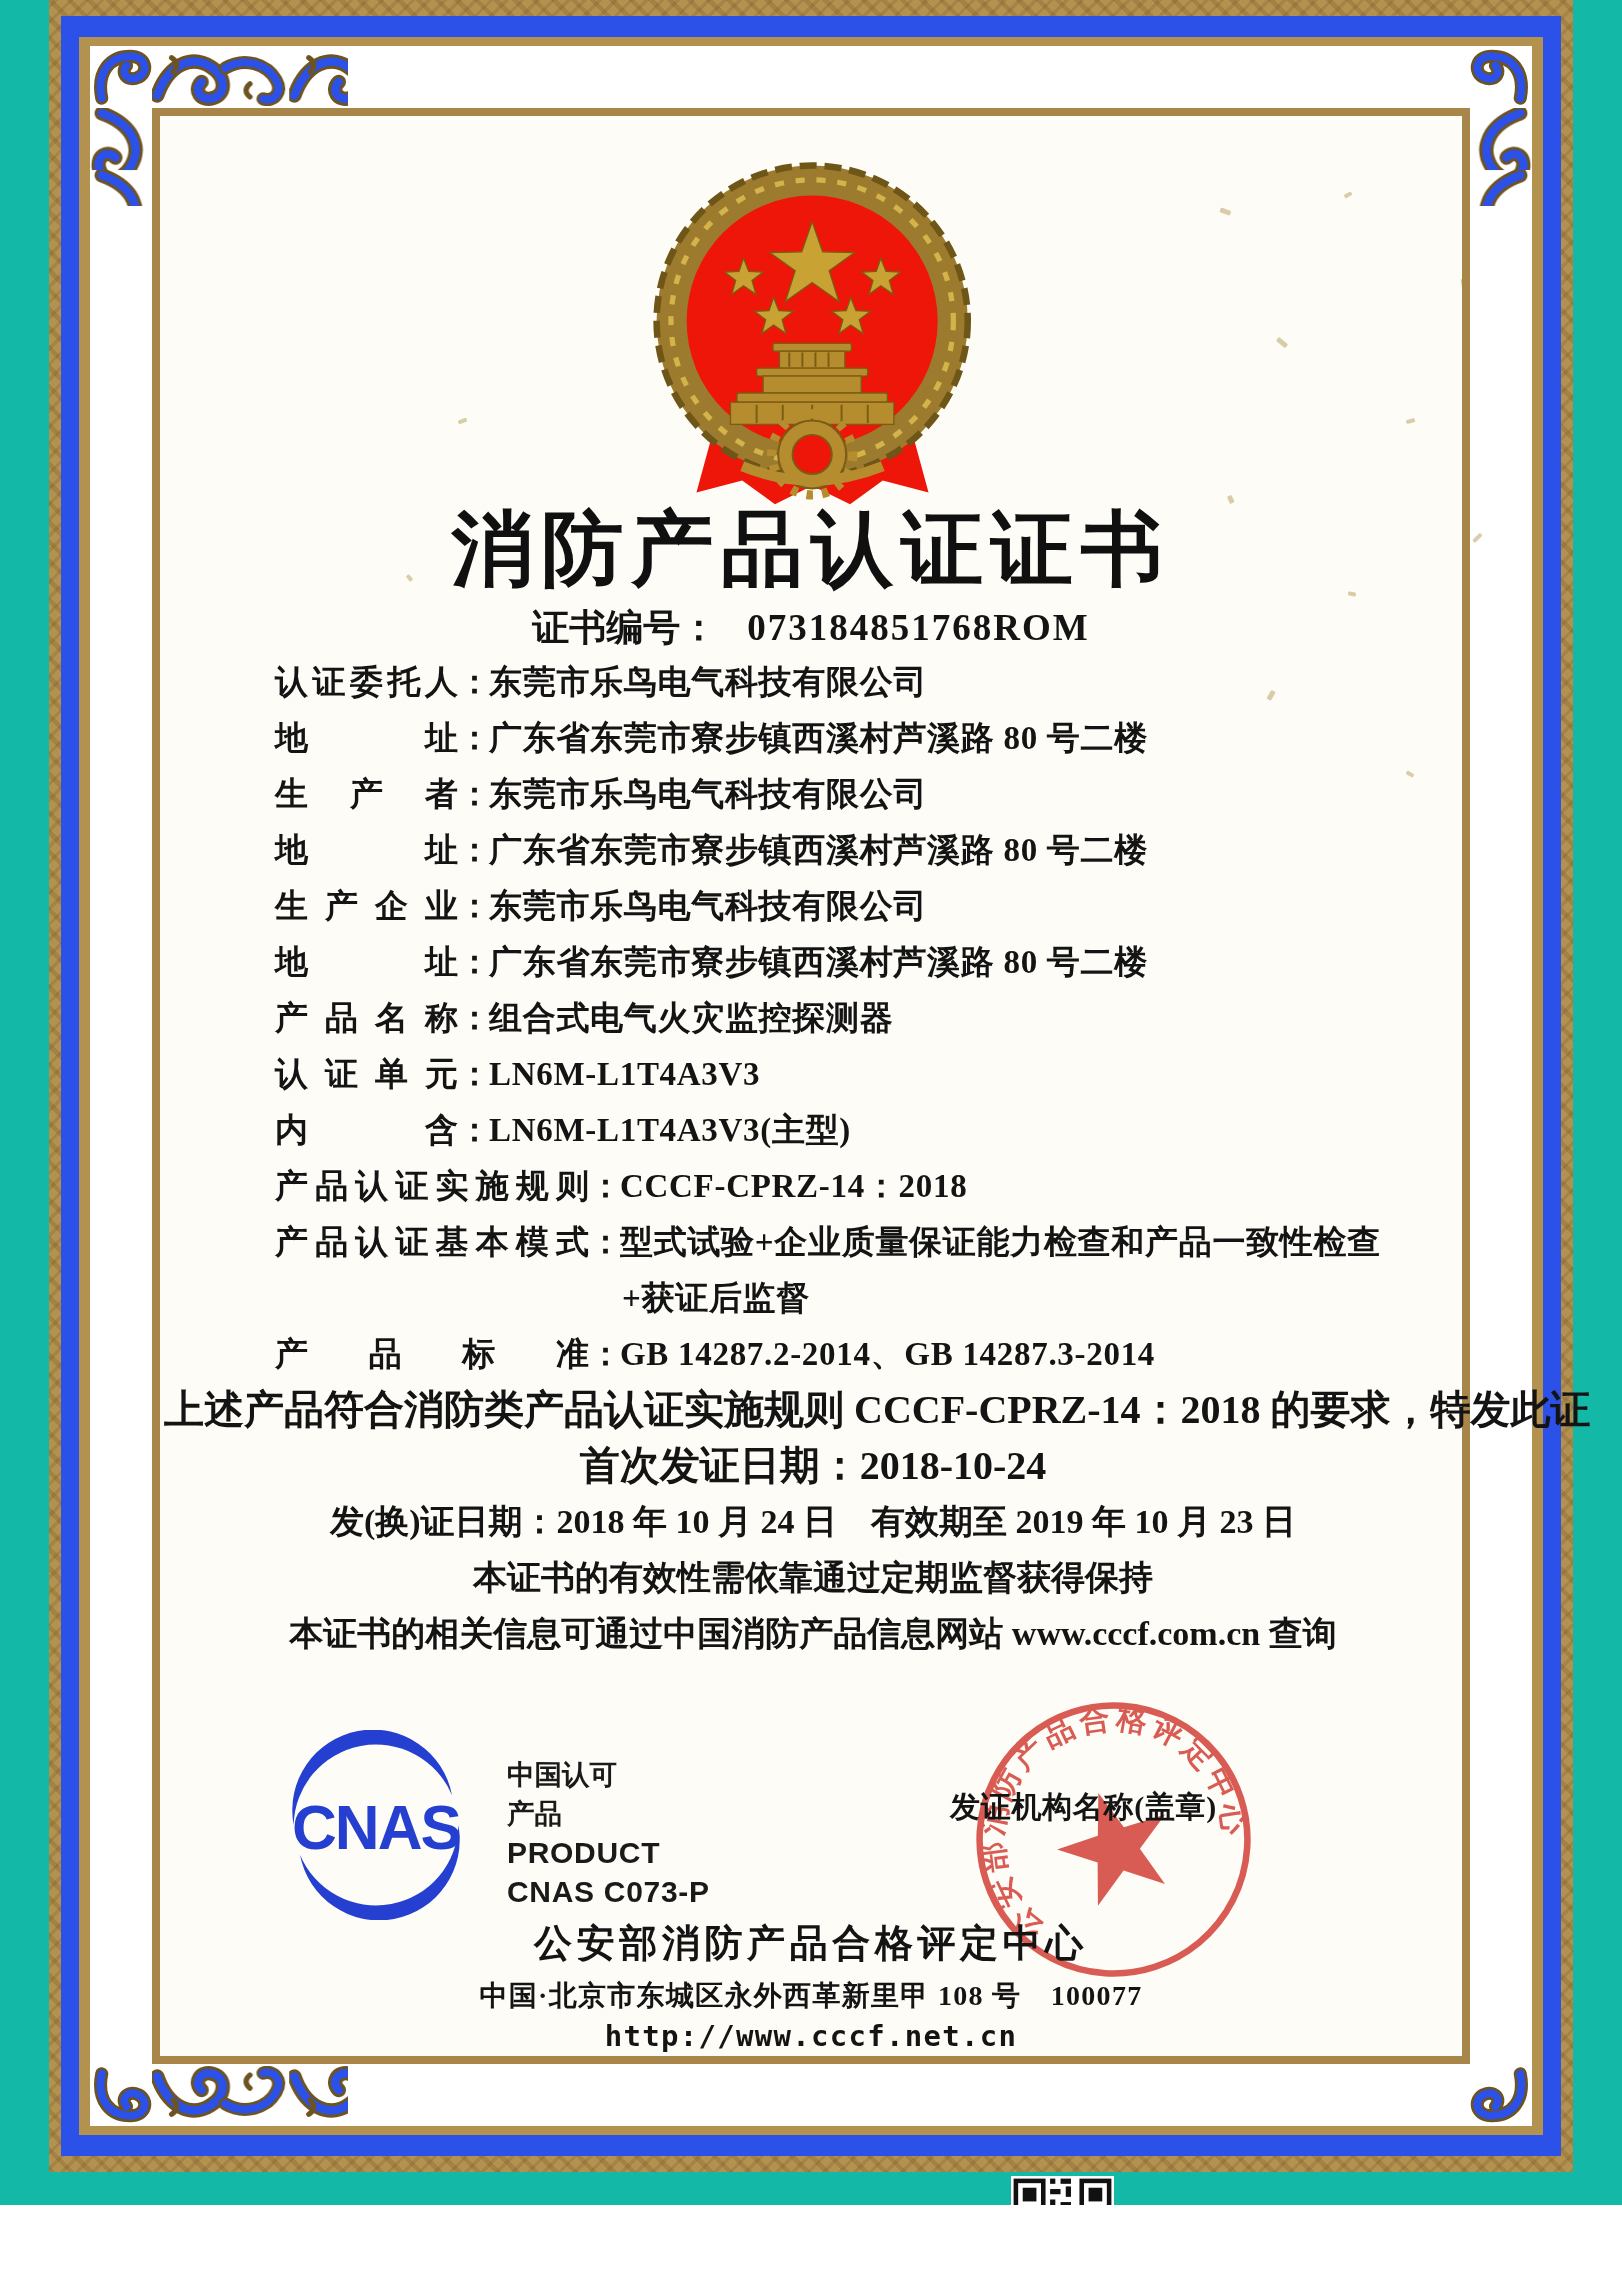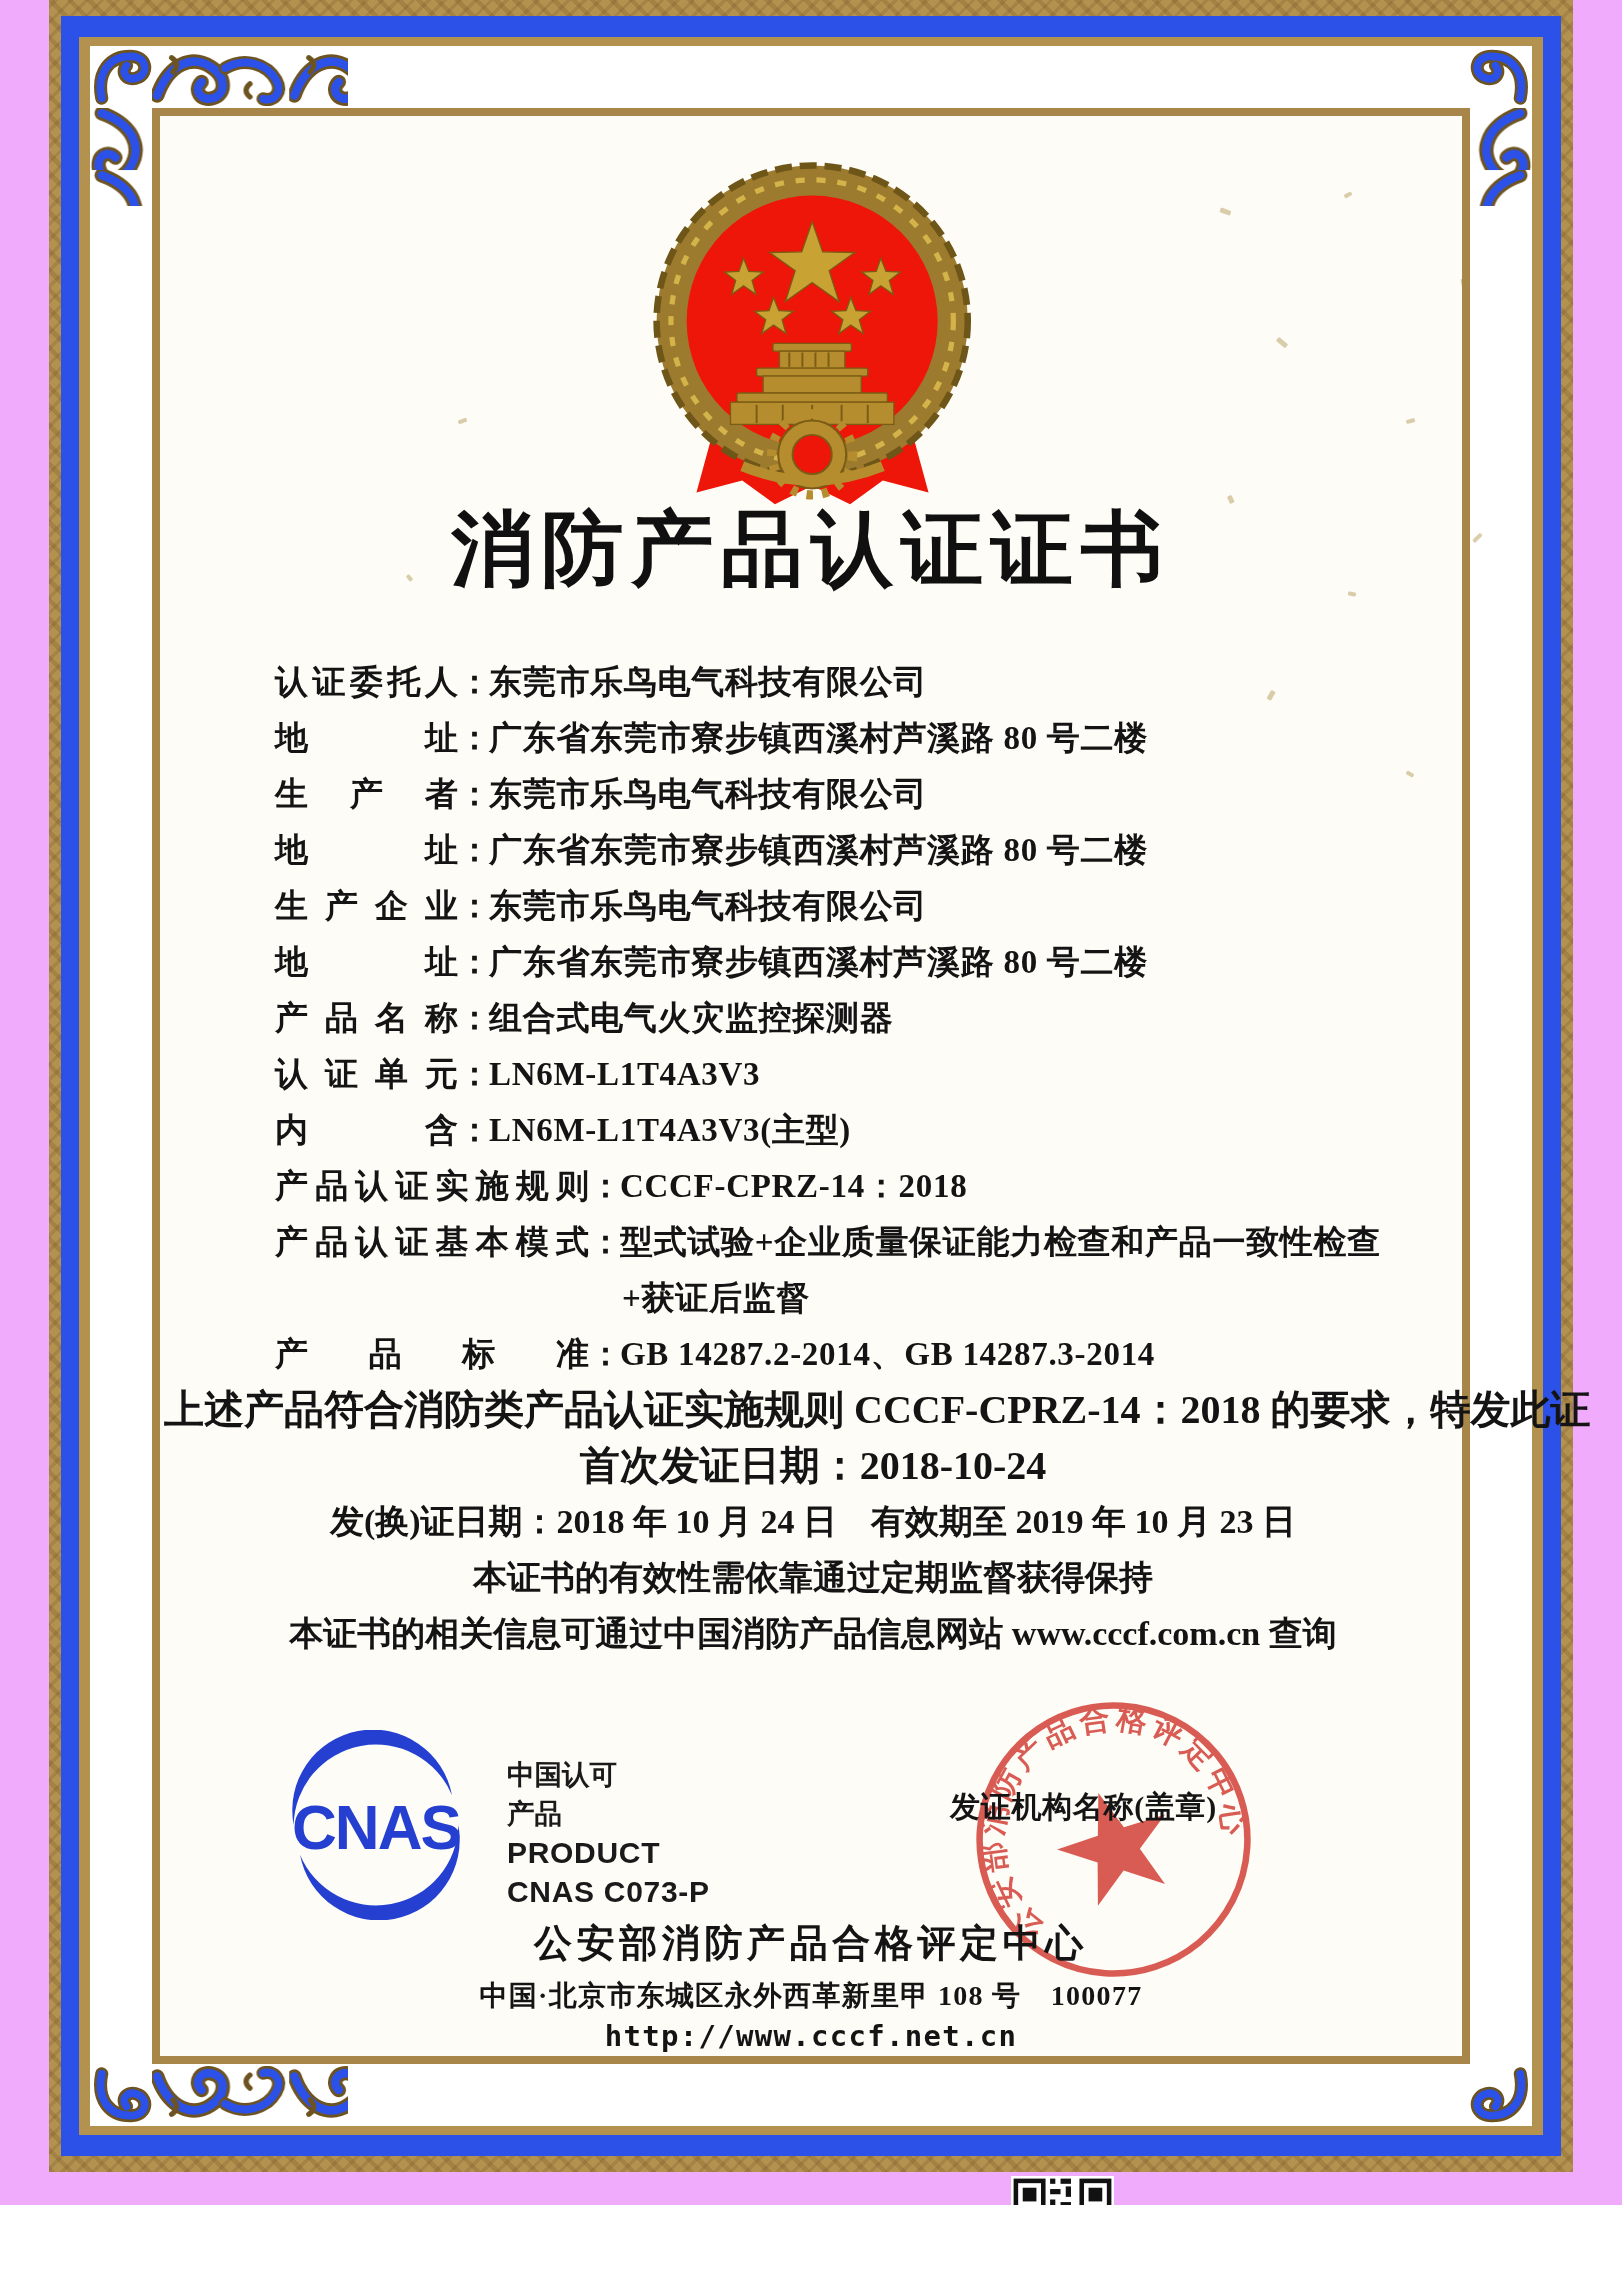--- a/index.html
+++ b/index.html
@@ -1,16 +1,16 @@
 <!DOCTYPE html>
 <html style="font-size:10.5px"><head>
 <meta charset="utf-8">
 <style>
   html,body{margin:0;padding:0;background:#ffffff;}
-  .page{position:relative;width:1622px;height:2205px;background:#f0abfc;overflow:hidden;
+  .page{position:relative;width:1622px;height:2205px;background:#14b8a6;overflow:hidden;
         font-family:"Liberation Serif","DejaVu Serif",serif;color:#141414;}
 
   
   .frame{position:absolute;left:49px;top:0;width:1524px;height:2172px;background:#b3914f;
          box-sizing:border-box;padding:15.7px 12.4px;z-index:1;}
   .frame .mottle{position:absolute;inset:0;
          background:repeating-linear-gradient(45deg,rgba(90,60,18,.18) 0 4.6px,rgba(0,0,0,0) 4.6px 13.7px),
                     repeating-linear-gradient(-45deg,rgba(60,40,10,.12) 0 3.3px,rgba(0,0,0,0) 3.3px 11px);}
   .fb{position:relative;width:100%;height:100%;background:#2b51e8;box-sizing:border-box;padding:21.6px 17.7px;}
   .ft{width:100%;height:100%;background:#b3914f;box-sizing:border-box;padding:9.2px 10.5px;}
@@ -203,20 +203,23 @@
       </g>
 
       <circle cx="257" cy="452" r="52" fill="#b68d2e" stroke="#7a5c14" stroke-width="3"></circle>
       <circle cx="257" cy="452" r="62" fill="none" stroke="#b68d2e" stroke-width="14" stroke-dasharray="10 14"></circle>
       <circle cx="257" cy="452" r="30" fill="#ee1509" stroke="#7a5c14" stroke-width="3"></circle>
       <path d="M150 470 Q205 492 257 492 Q310 492 365 470" fill="none" stroke="#b68d2e" stroke-width="16"></path>
     </svg>
 
     <div class="title">消防产品认证证书</div>
 
+    <div class="certline">
+      <span>证书编号：</span><span class="num">073184851768ROM</span>
+    </div>
 
     <div class="rows">
       <div class="row">
         <span class="lbl">认证委托人</span><span class="colon">：</span><span class="val">东莞市乐鸟电气科技有限公司</span>
       </div>
       <div class="row">
         <span class="lbl">地址</span><span class="colon">：</span><span class="val">广东省东莞市寮步镇西溪村芦溪路 80 号二楼</span>
       </div>
       <div class="row">
         <span class="lbl">生产者</span><span class="colon">：</span><span class="val">东莞市乐鸟电气科技有限公司</span>

